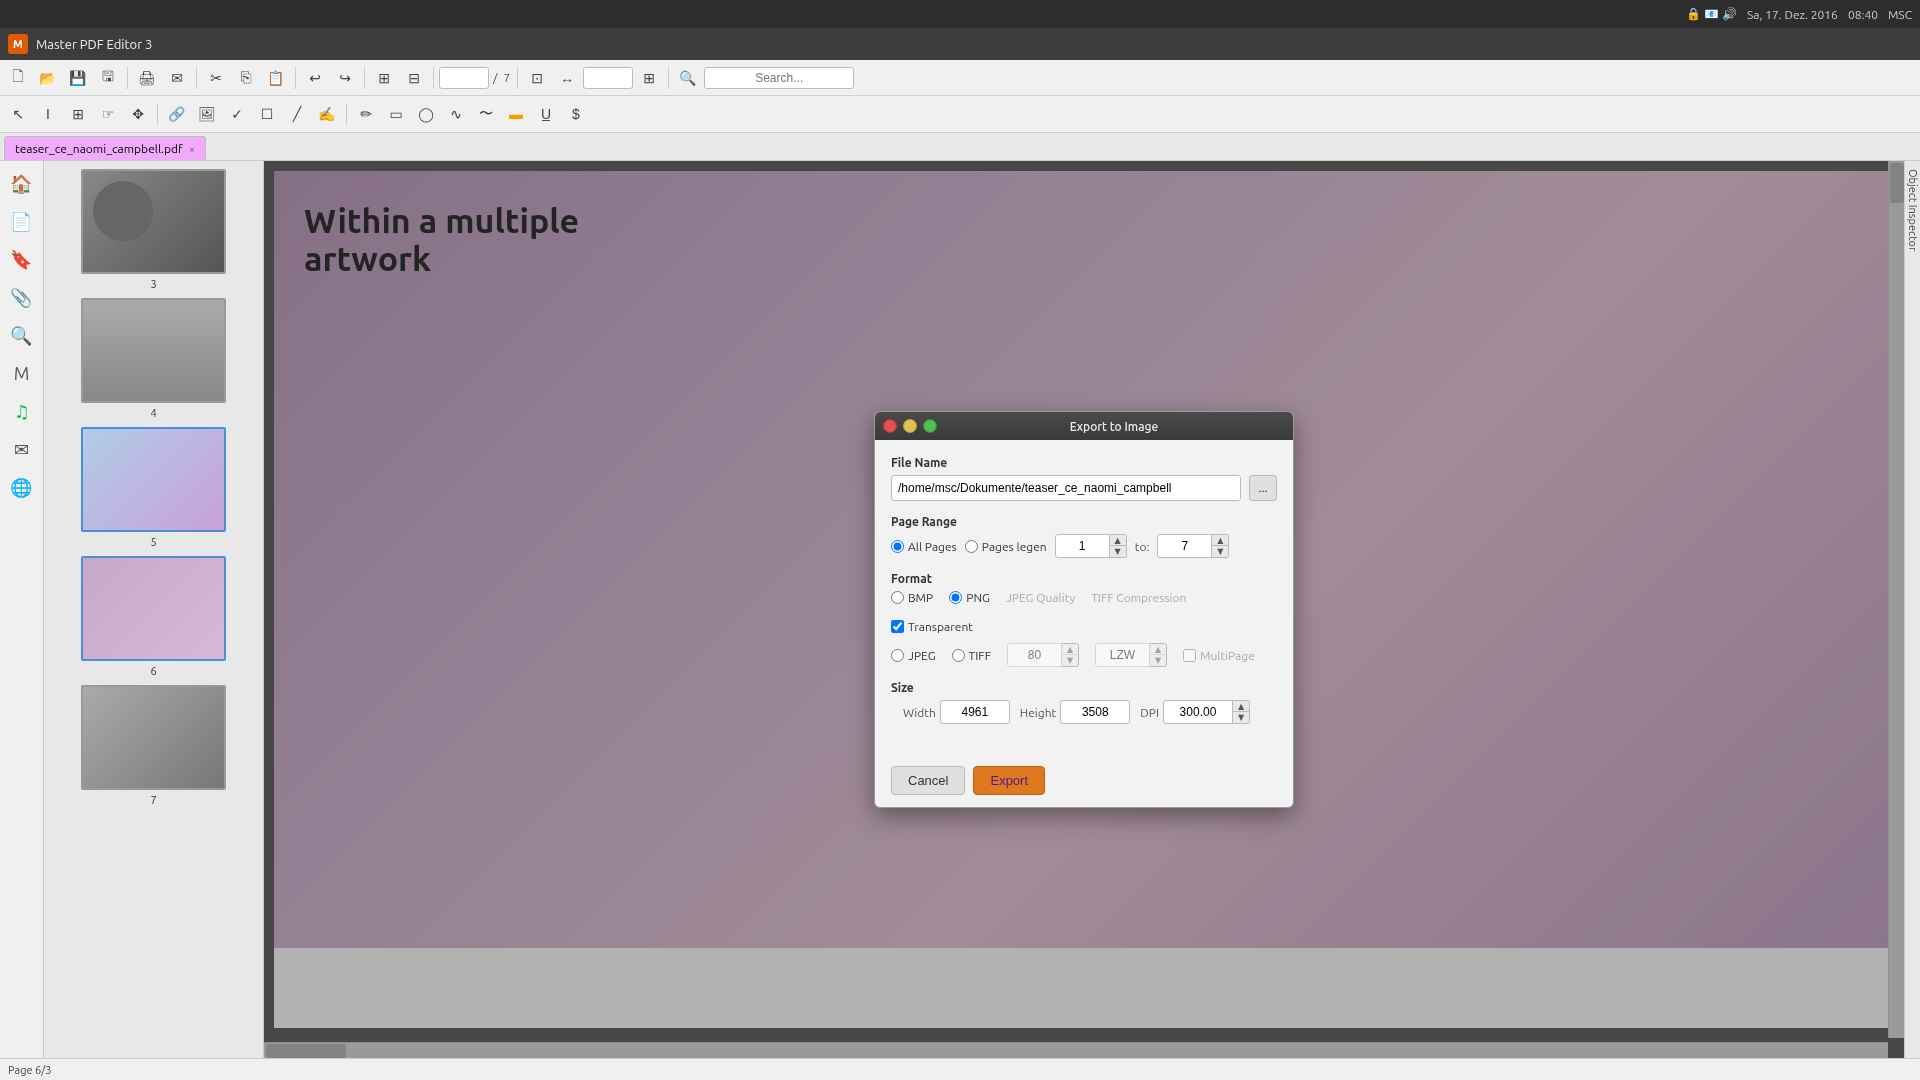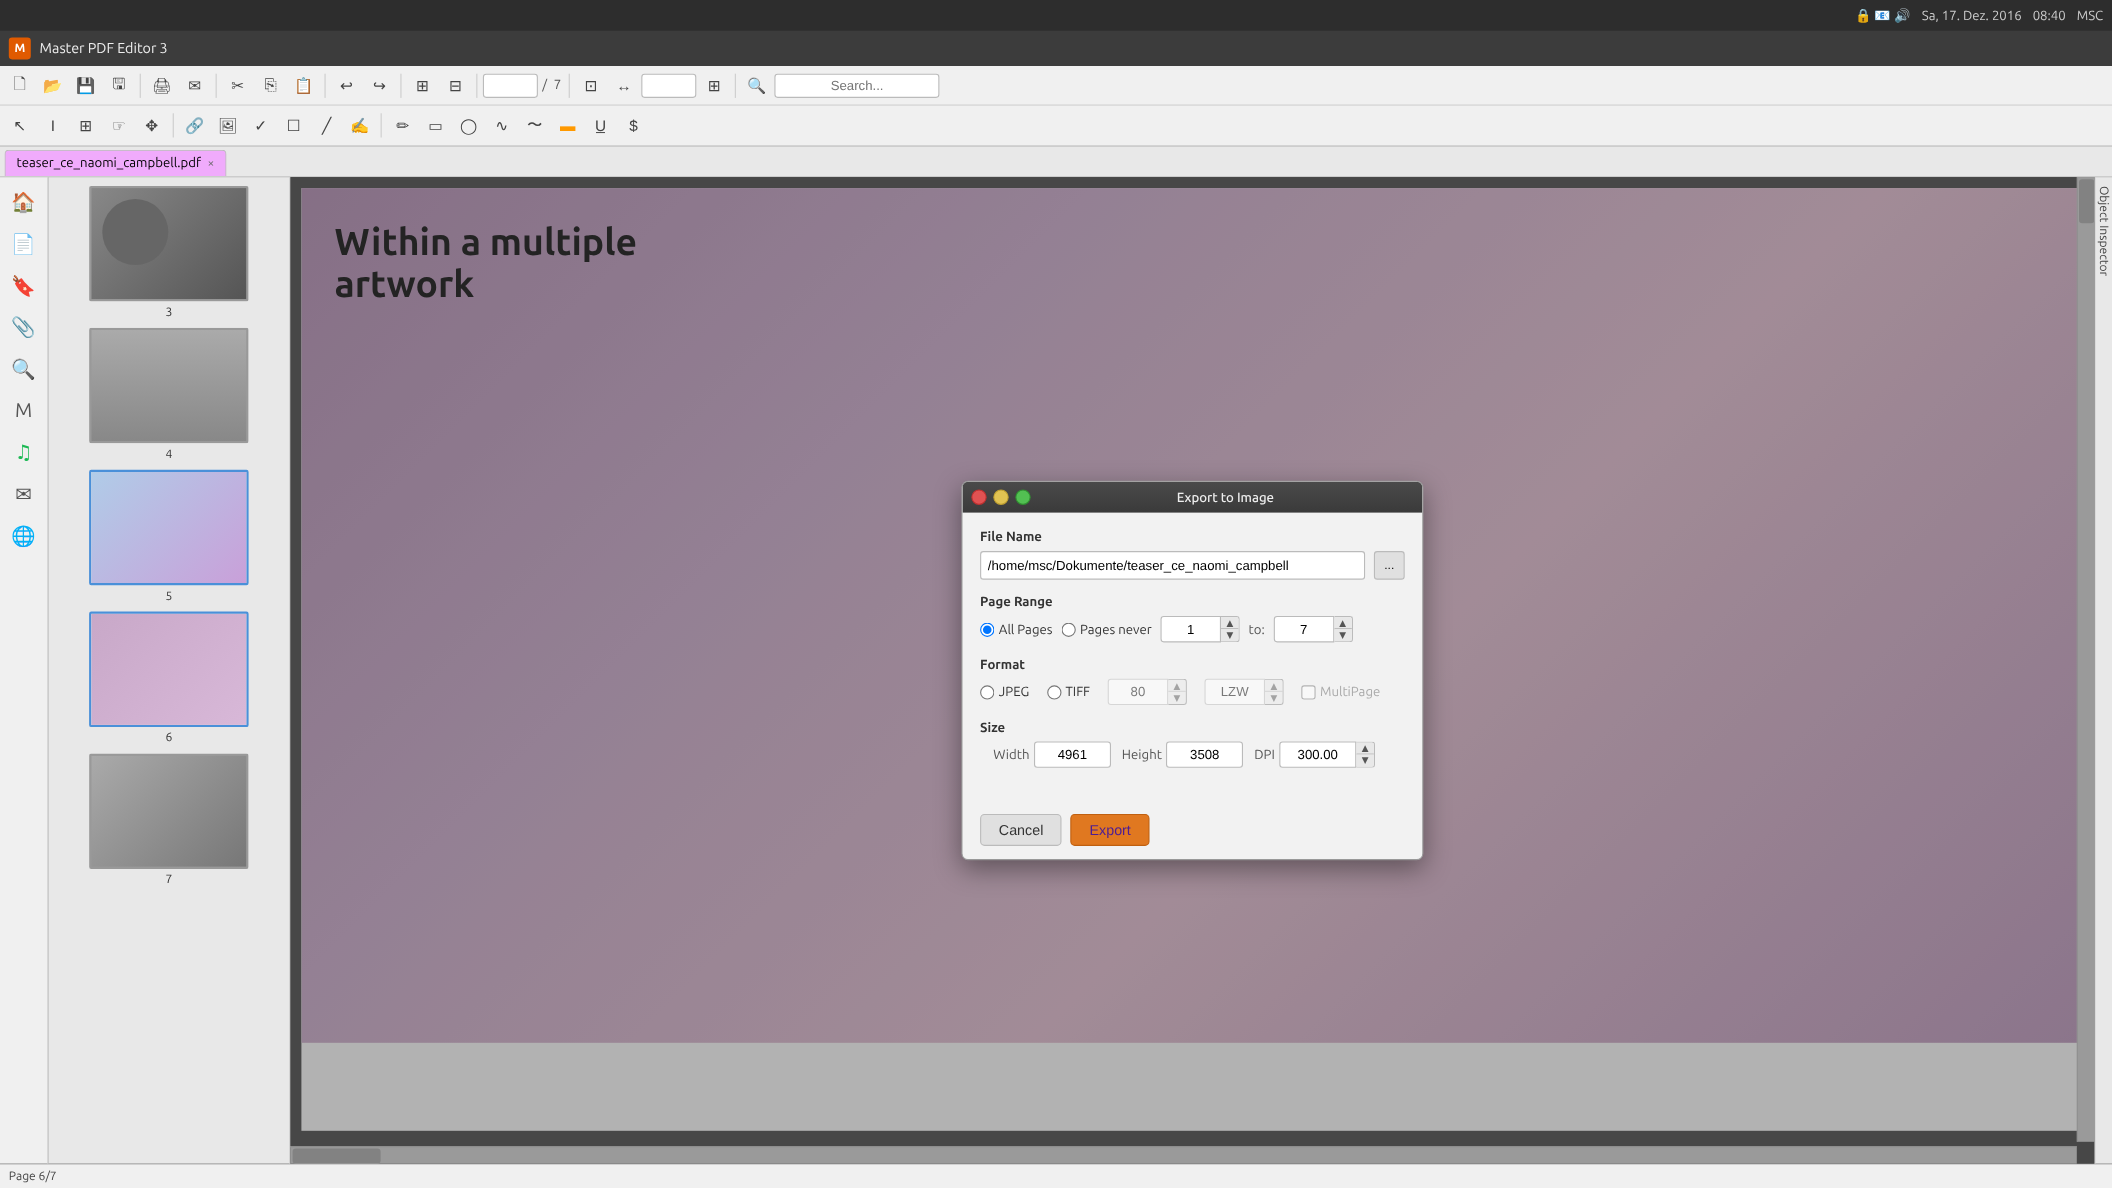--- a/index.html
+++ b/index.html
@@ -584,21 +584,21 @@
 
             <div class="dlg-section">
               <div class="dlg-section-label">Page Range</div>
               <div class="dlg-row">
                 <label class="radio-item">
                   <input type="radio" name="page-range" checked="" style="">
                   <span>All Pages</span>
                 </label>
                 <label class="radio-item">
                   <input type="radio" name="page-range" style="">
-                  <span>Pages never</span>
+                  <span>Pages legen</span>
                 </label>
                 <div class="spinbox">
                   <input type="text" value="1" style="">
                   <div class="spinbox-arrows">
                     <div class="spinbox-up">▲</div>
                     <div class="spinbox-down">▼</div>
                   </div>
                 </div>
                 <span style="font-size:12px;color:#555;">to:</span>
                 <div class="spinbox">
@@ -607,20 +607,36 @@
                     <div class="spinbox-up">▲</div>
                     <div class="spinbox-down">▼</div>
                   </div>
                 </div>
               </div>
             </div>
 
             <div class="dlg-section">
               <div class="dlg-section-label">Format</div>
 
+              <div class="dlg-row format-all-row">
+                <label class="radio-item">
+                  <input type="radio" name="format" style="">
+                  <span>BMP</span>
+                </label>
+                <label class="radio-item">
+                  <input type="radio" name="format" checked="" style="">
+                  <span>PNG</span>
+                </label>
+                <span class="fmt-label-disabled">JPEG Quality</span>
+                <span class="fmt-label-disabled">TIFF Compression</span>
+                <label class="checkbox-item">
+                  <input type="checkbox" checked="" style="">
+                  <span>Transparent</span>
+                </label>
+              </div>
 
               <div class="dlg-row format-all-row">
                 <label class="radio-item">
                   <input type="radio" name="format" style="">
                   <span>JPEG</span>
                 </label>
                 <label class="radio-item">
                   <input type="radio" name="format" style="">
                   <span>TIFF</span>
                 </label>
@@ -680,16 +696,16 @@
 
     </div>
 
     <div id="obj-inspector">
       <span class="obj-inspector-label">Object Inspector</span>
     </div>
 
   </div>
 
   <div id="status-bar">
-    <span>Page 6/7</span>
+    <span>Page 6/3</span>
   </div>
 
 </div>
 
 </body></html>

